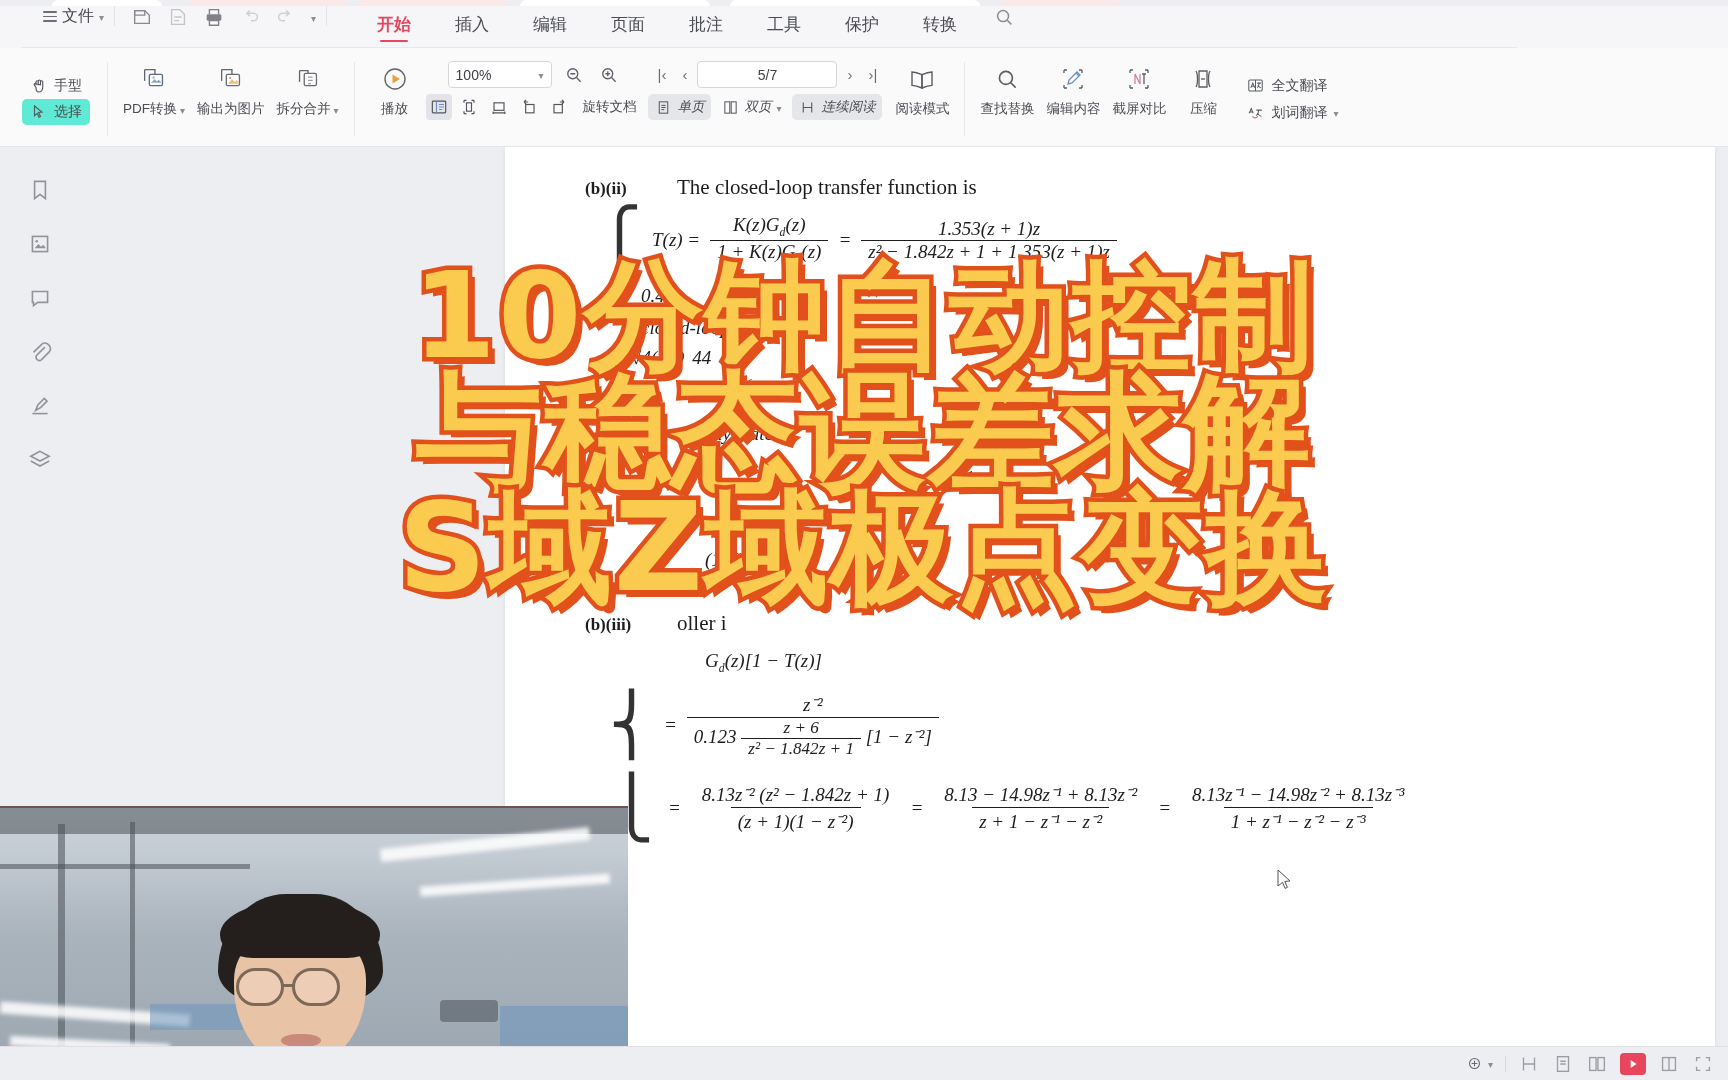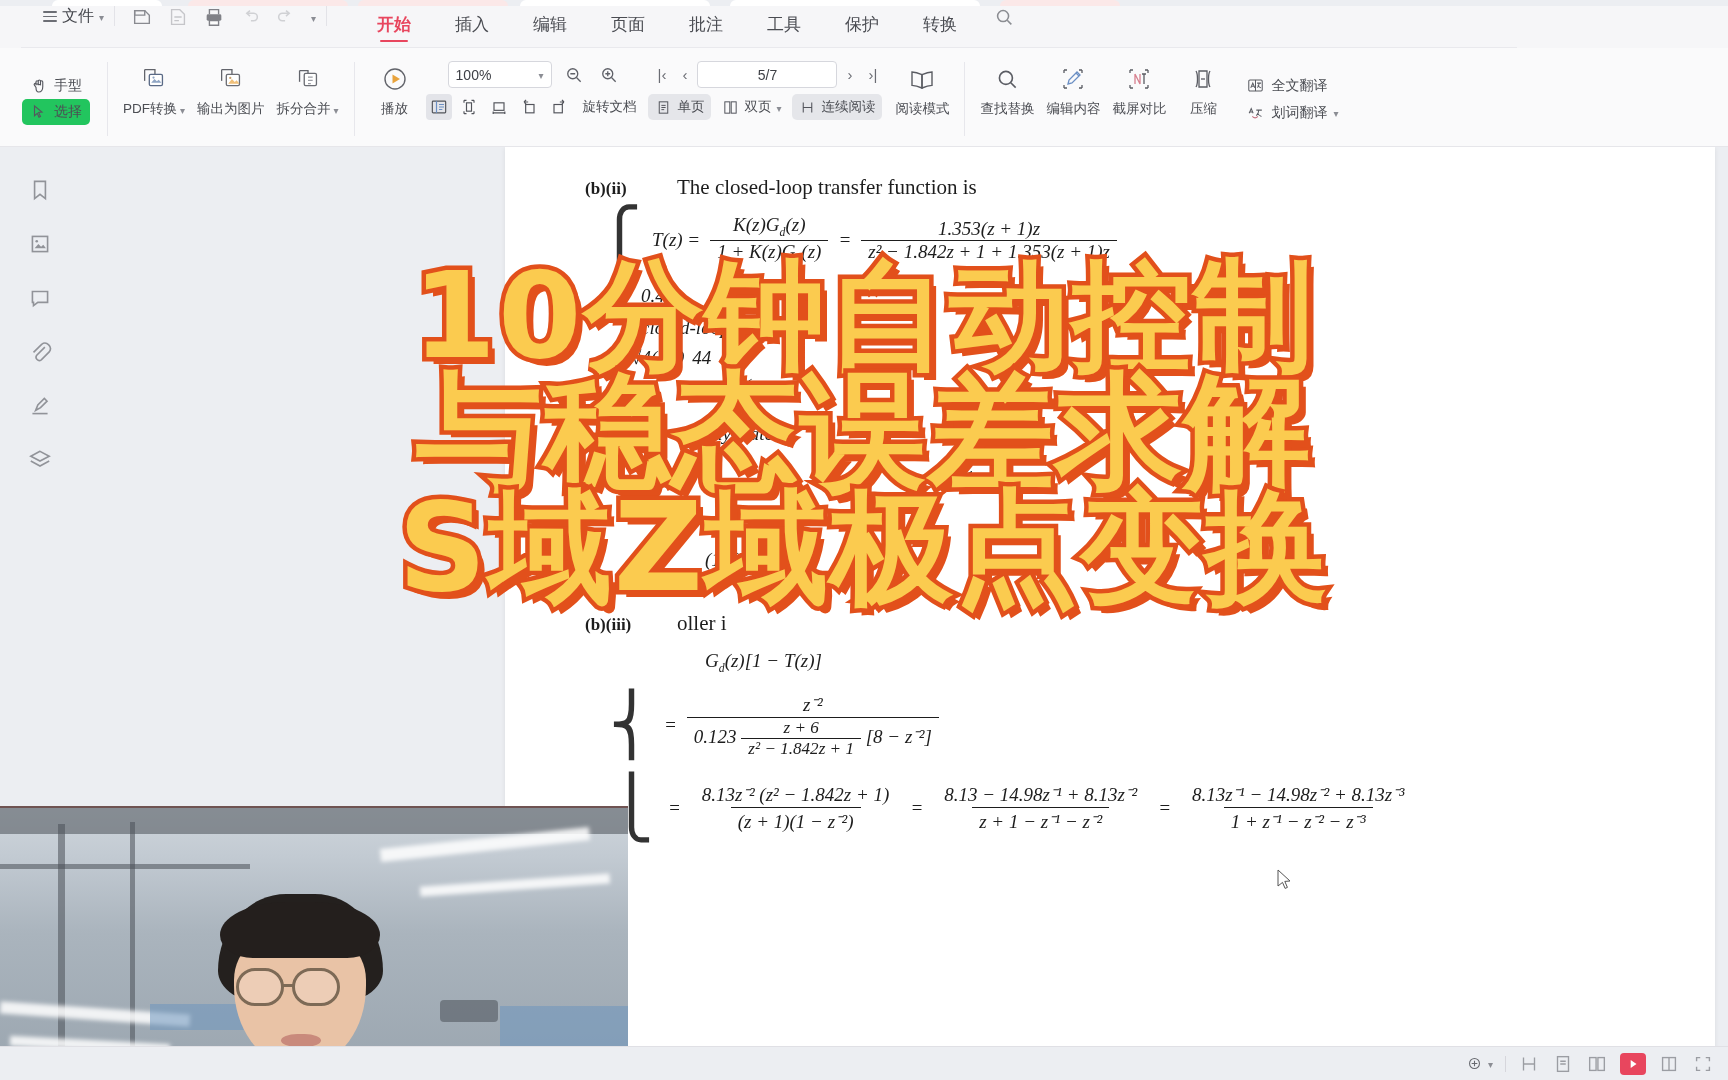--- a/index.html
+++ b/index.html
@@ -73,21 +73,21 @@
 
   .btn2row {
     display: flex; flex-direction: column; justify-content: center;
     gap: 0; padding: 0 8px;
   }
   .minibtn {
     display: flex; align-items: center; gap: 6px;
     font-size: 14px; color: #4c4e54; padding: 4px 8px; border-radius: 5px;
     white-space: nowrap;
   }
-  .minibtn.sel { background: #22c55e; }
+  .minibtn.sel { background: #5eead4; }
 
   .btnv {
     display: flex; flex-direction: column; align-items: center;
     justify-content: flex-start; min-width: 62px;
     padding: 10px 6px 0; border-radius: 5px;
   }
   .btnv .ic { height: 34px; display: flex; align-items: center; justify-content: center; }
   .btnv .lb {
     font-size: 13.5px; color: #4c4e54; margin-top: 4px; white-space: nowrap;
     display: flex; align-items: center; gap: 3px;
@@ -439,21 +439,21 @@
     <div class="rgroup zoomrow" style="margin-left:8px;">
       <div class="pagenav">
         <span class="navarrow">|‹</span>
         <span class="navarrow">‹</span>
         <div class="pagebox">
           <span>5/7</span>
         </div>
         <span class="navarrow">›</span>
         <span class="navarrow">›|</span>
       </div>
-      <div class="viewrow" style="margin-left:-4px;">
+      <div class="viewrow" style="margin-left:-4px;font-style:italic;">
         <span class="viewbtn sel">
           <svg width="17" height="17" viewBox="0 0 24 24" fill="none" stroke="#52545b" stroke-width="1.4">
             <rect x="6" y="4" width="12" height="16"></rect>
               <path d="M9 9h6M9 12h6M9 15h4"></path>
           </svg>
           <span>单页</span>
         </span>
         <span class="viewbtn">
           <svg width="17" height="17" viewBox="0 0 24 24" fill="none" stroke="#52545b" stroke-width="1.4">
             <rect x="4" y="4" width="7" height="16"></rect>
@@ -631,21 +631,21 @@
           <span class="brace">⎨</span>
           <span class="eq">=</span>
           <span class="frac eq">
             <span class="num">z⁻²</span>
             <span class="den">
               <span>0.123</span>
               <span class="frac" style="font-size:.9em;">
                 <span class="num">z + 6</span>
                 <span class="den">z² − 1.842z + 1</span>
               </span>
-              <span>[8 − z⁻²]</span>
+              <span>[1 − z⁻²]</span>
             </span>
           </span>
         </div>
 
         <div style="display:flex;align-items:center;gap:14px;margin-top:22px;margin-left:24px;">
           <span class="brace">⎩</span>
           <span class="eq">=</span>
           <span class="frac eq">
             <span class="num">8.13z⁻² (z² − 1.842z + 1)</span>
             <span class="den">(z + 1)(1 − z⁻²)</span>

